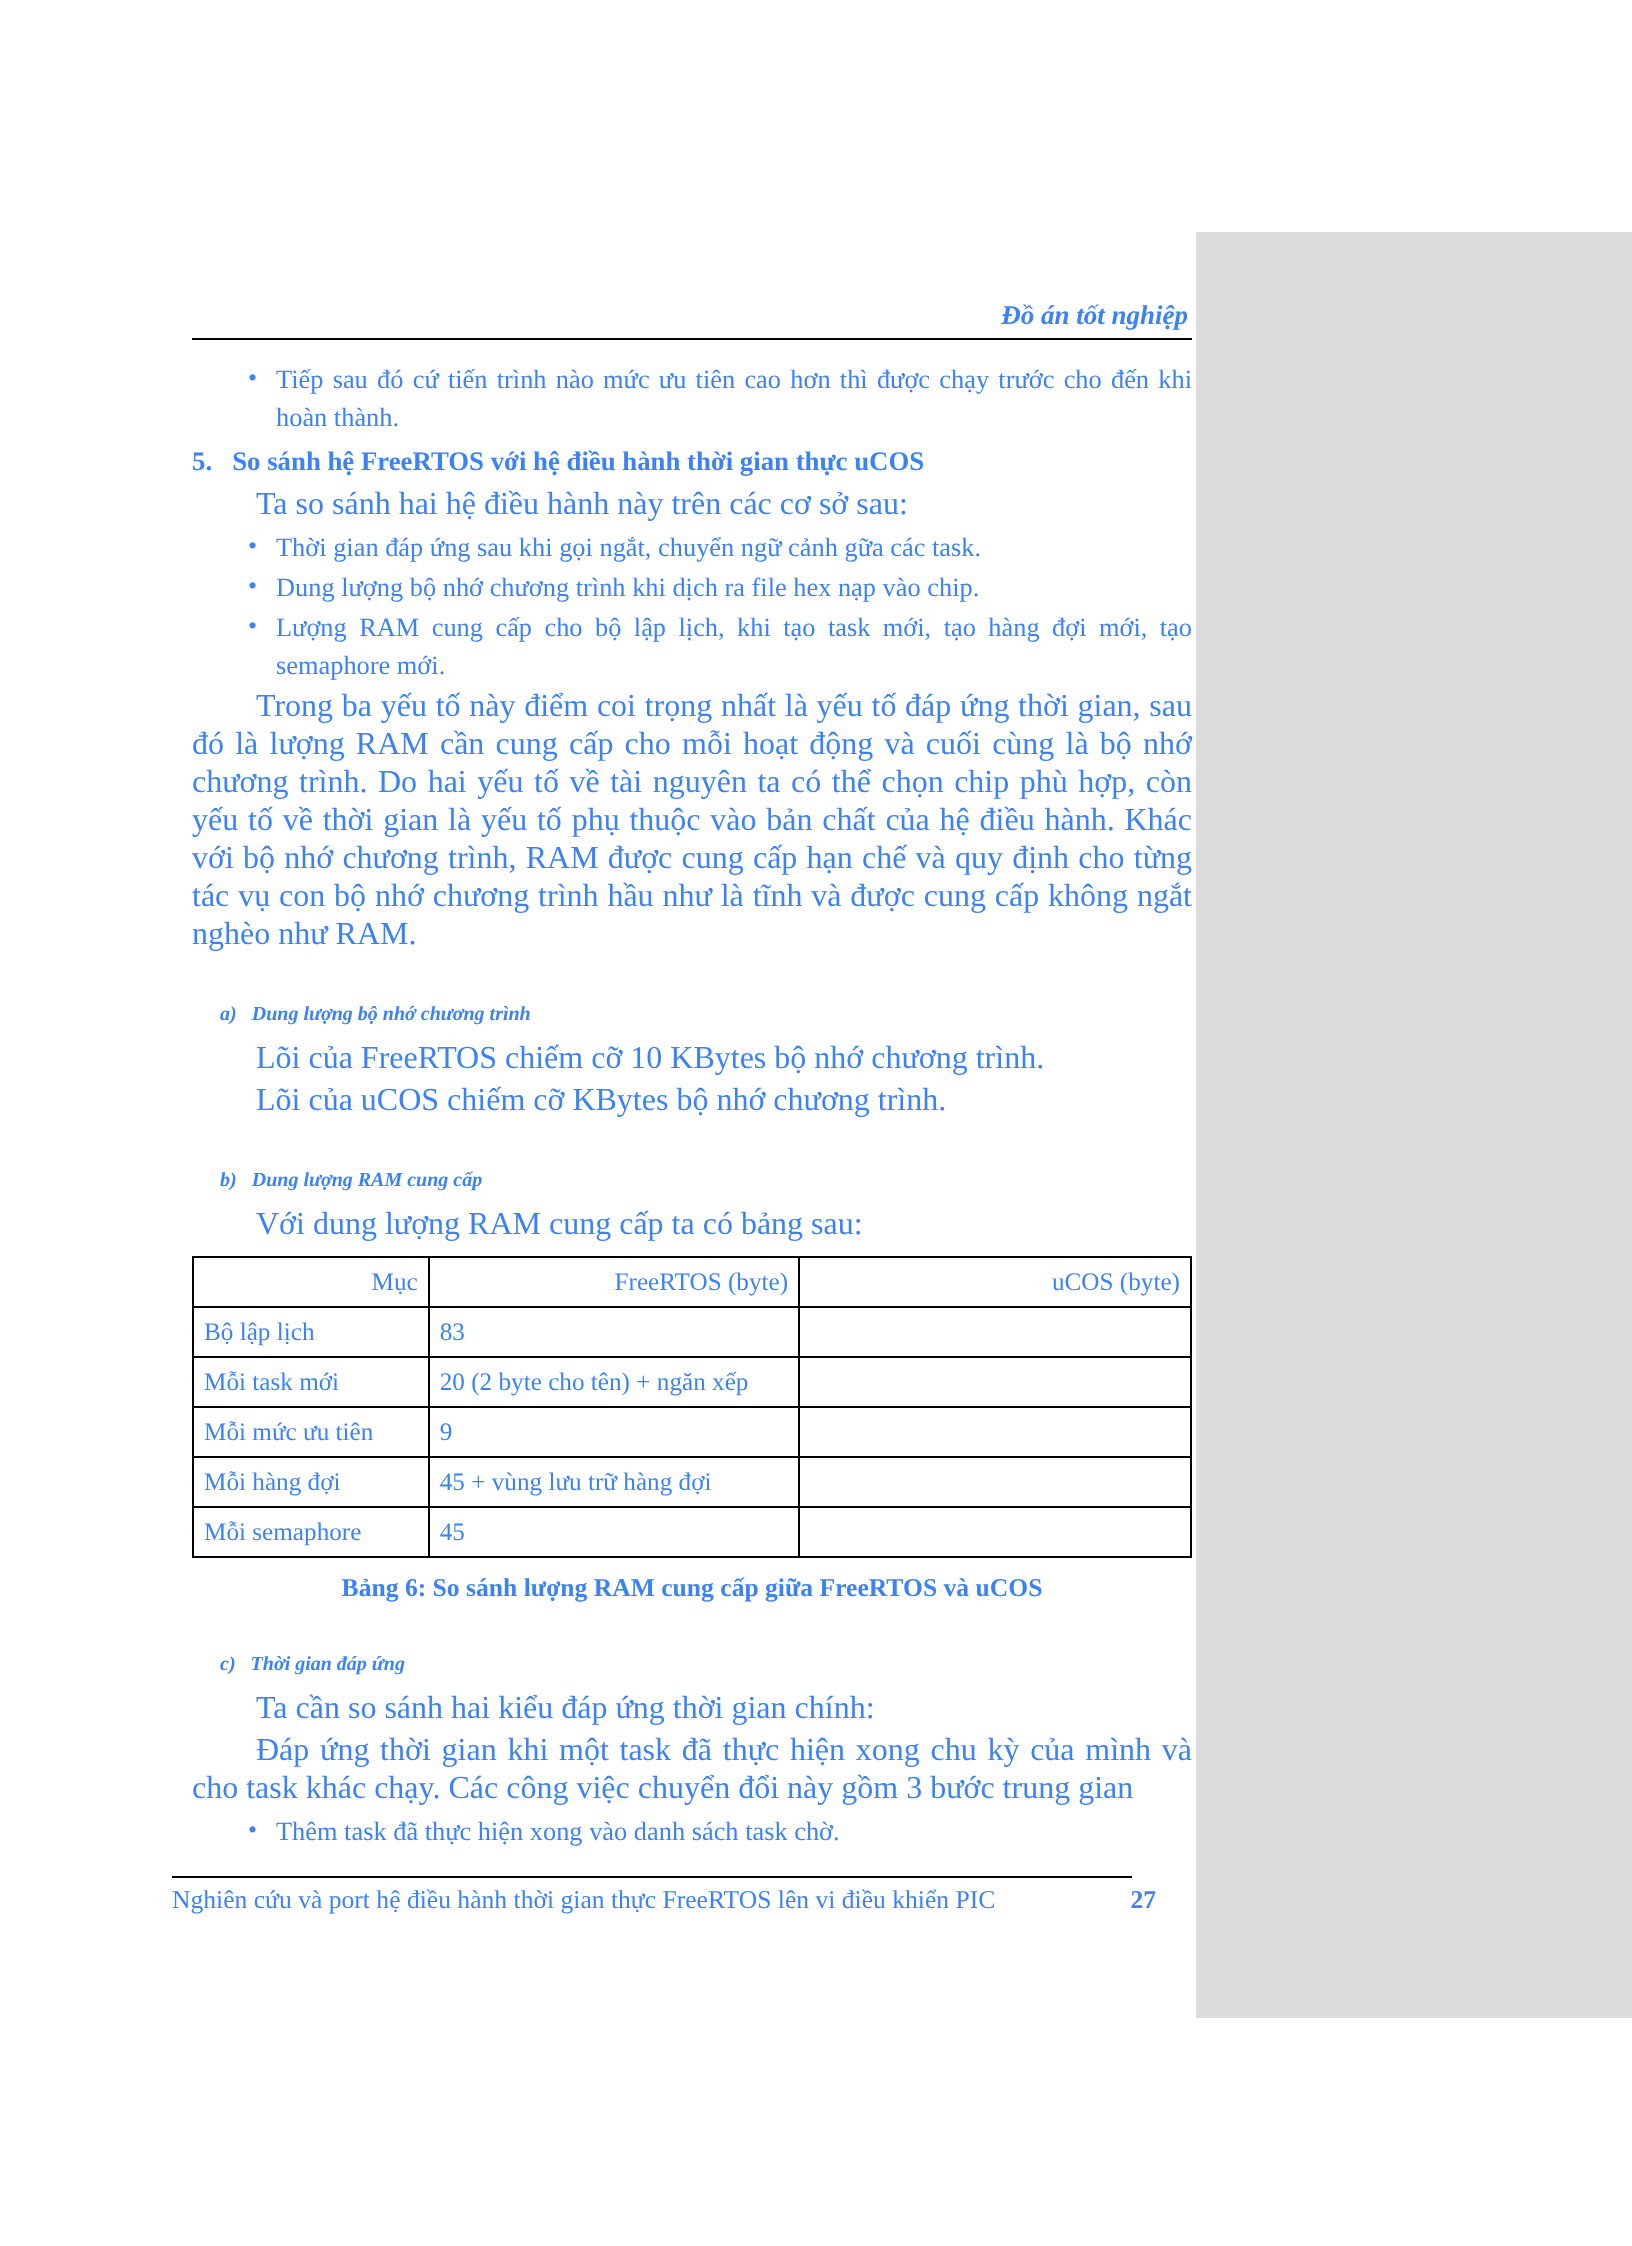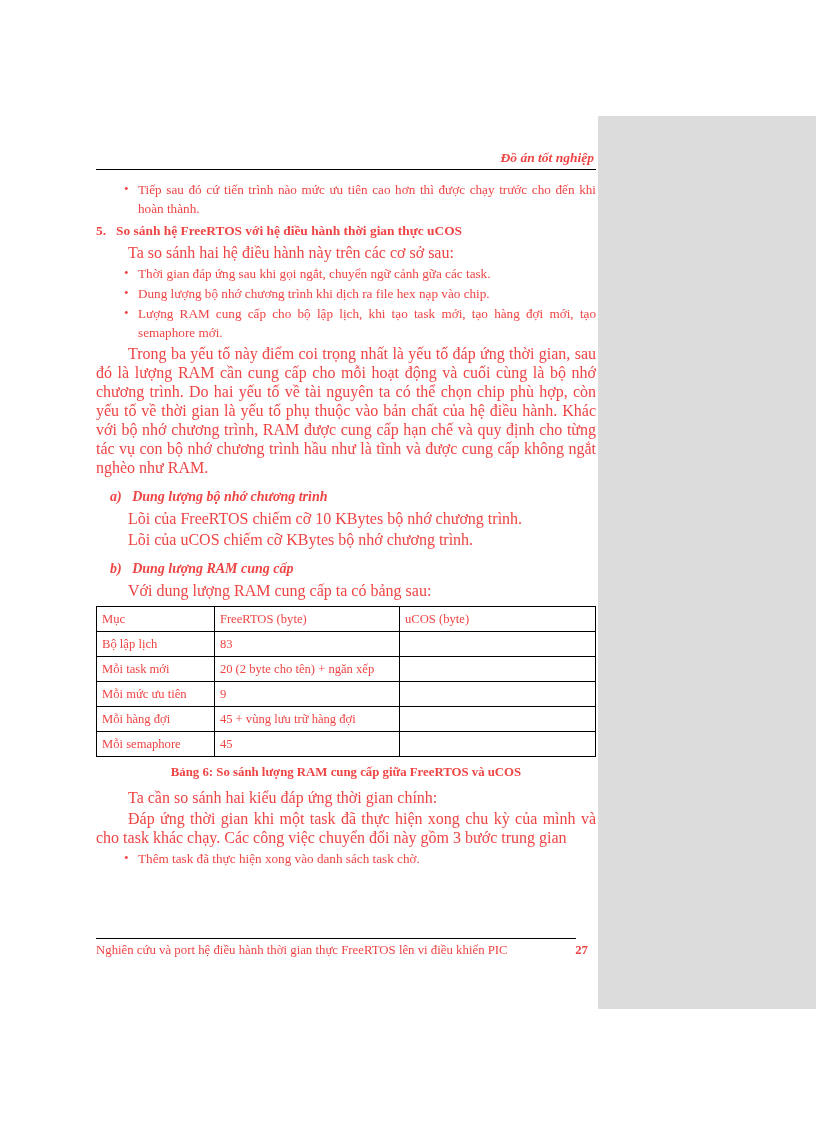--- a/index.html
+++ b/index.html
@@ -7,21 +7,21 @@
     padding: 0;
     background: #ffffff;
   }
   .page {
     position: relative;
     width: 816px;
     height: 1123px;
     background: #ffffff;
     overflow: hidden;
     font-family: "Liberation Serif", serif;
-    color: #ef4444;
+    color: #3b82f6;
   }
   
   .scan-band {
     position: absolute;
     left: 598px;
     top: 116px;
     width: 218px;
     height: 893px;
     background: #dcdcdc;
   }
@@ -77,54 +77,54 @@
     font-weight: bold;
     font-size: 13.4px;
     line-height: 19px;
     margin: 3px 0 3px 0;
     padding-left: 14px;
     text-indent: -14px;
   }
   .alpha-head {
     font-weight: bold;
     font-style: italic;
-    font-size: 14px;
-    line-height: 19px;
-    margin: 10px 0 3px 0;
+    font-size: 10px;
+    line-height: 19px;
+    margin: 21px 0 3px 0;
     padding-left: 32px;
     text-indent: -18px;
   }
   table.ram {
     border-collapse: collapse;
     width: 500px;
     margin-top: 6px;
     margin-bottom: 6px;
     font-size: 12.6px;
   }
   table.ram td {
     border: 1px solid #000;
     padding: 3px 5px;
     height: 18px;
     vertical-align: middle;
   }
   table.ram td.c1 { width: 112px; }
   table.ram td.c2 { width: 186px; }
   table.ram td.c3 { width: 200px; }
   table.ram tr.head td {
-    text-align: left;
+    text-align: right;
   }
   .caption {
     text-align: center;
     font-weight: bold;
     font-size: 12.8px;
     margin: 8px 0 8px 0;
   }
   .footer {
     position: absolute;
-    left: 96px;
+    left: 86px;
     top: 938px;
     width: 500px;
     font-family: Liberation Serif, serif;
   }
   .footer-rule {
     border-top: 1px solid #000;
     width: 480px;
     margin-bottom: 4px;
   }
   .footer-row {
@@ -216,20 +216,25 @@
       <tr>
         <td class="c1">Mỗi semaphore</td>
         <td class="c2">45</td>
         <td class="c3"></td>
       </tr>
     </tbody>
       </table>
 
     <div class="caption">Bảng 6: So sánh lượng RAM cung cấp giữa FreeRTOS và uCOS</div>
 
+    <div class="alpha-head">
+      <span>c)</span>
+      &nbsp;
+      <span>Thời gian đáp ứng</span>
+    </div>
 
     <p class="indent">Ta cần so sánh hai kiểu đáp ứng thời gian chính:</p>
     <p class="indent">Đáp ứng thời gian khi một task đã thực hiện xong chu kỳ của mình và cho task khác chạy. Các công việc chuyển đổi này gồm 3 bước trung gian</p>
 
     <ul class="bullet-list">
       <li>Thêm task đã thực hiện xong vào danh sách task chờ.</li>
     </ul>
 
   </div>
 

